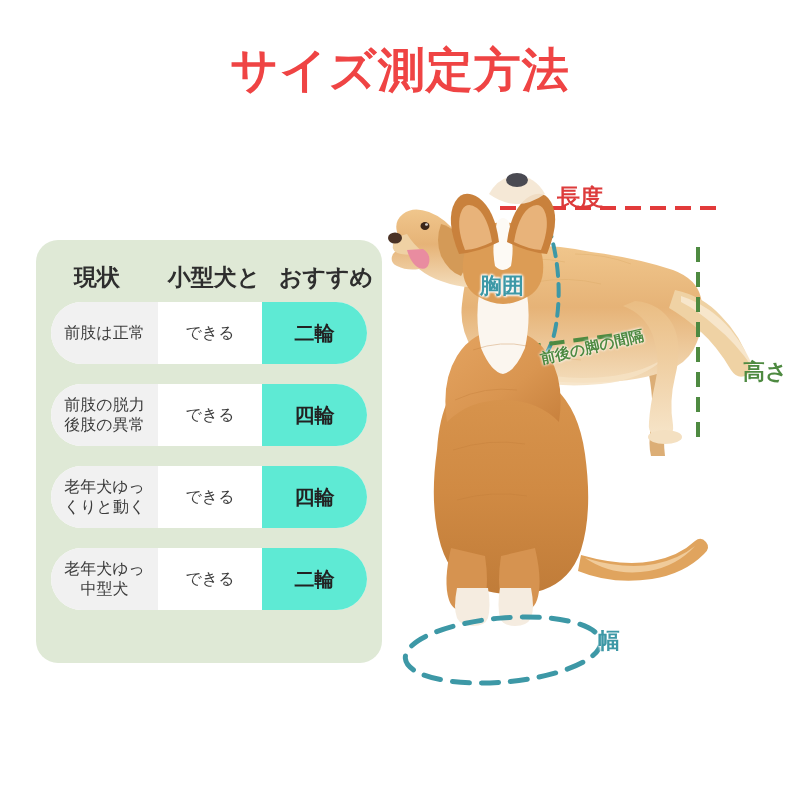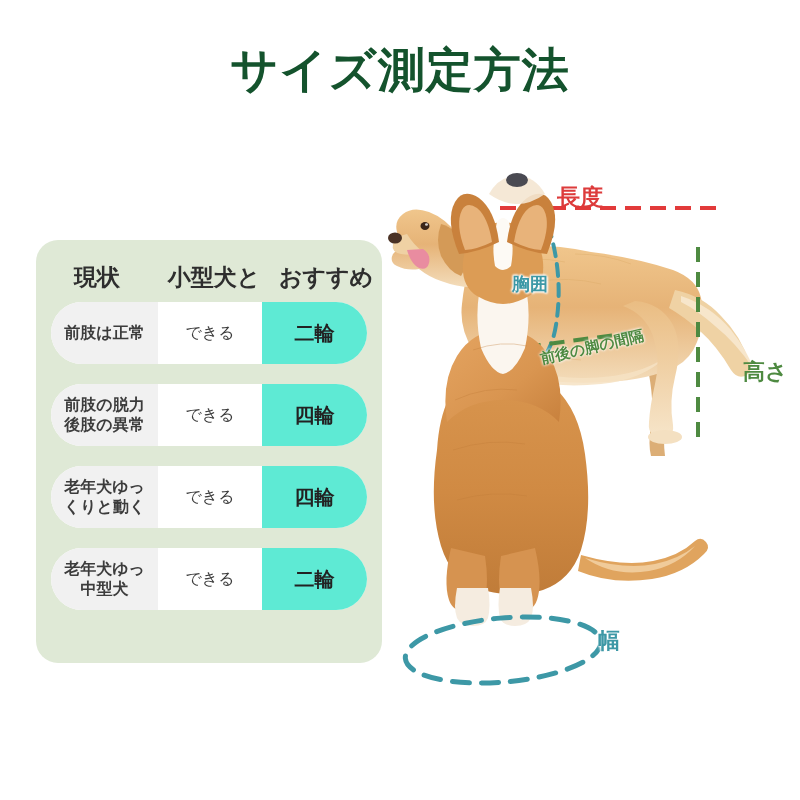--- a/index.html
+++ b/index.html
@@ -20,21 +20,21 @@
 
   
   .page-title {
     position: absolute;
     left: 0;
     top: 44px;
     width: 800px;
     text-align: center;
     font-size: 47px;
     font-weight: bold;
-    color: #14532d;
+    color: #ef4444;
     letter-spacing: 1px;
     line-height: 1.1;
   }
 
   
   .table-panel {
     position: absolute;
     left: 36px;
     top: 240px;
     width: 346px;
@@ -86,21 +86,21 @@
     justify-content: center;
     text-align: center;
     box-sizing: border-box;
   }
   .cell.c1 {
     width: 107px;
     background: #f1f1f1;
     font-size: 16px;
     color: #3c3c3c;
     line-height: 1.22;
-    font-weight: bold;
+    font-weight: normal;
     padding: 0 4px;
   }
   .cell.c2 {
     width: 104px;
     background: #ffffff;
     font-size: 16px;
     color: #3c3c3c;
   }
   .cell.c3 {
     width: 105px;
@@ -126,22 +126,22 @@
     font-weight: bold;
     line-height: 1;
     white-space: nowrap;
   }
   .lbl-length {
     left: 557px; top: 186px;
     font-size: 23px;
     color: #dd3b3b;
   }
   .lbl-chest {
-    left: 512px; top: 275px;
-    font-size: 18px;
+    left: 480px; top: 275px;
+    font-size: 22px;
     color: #3d98a6;
     text-shadow: 0 0 3px #fff, 0 0 3px #fff, 1px 1px 2px #fff, -1px -1px 2px #fff;
   }
   .lbl-legspan {
     left: 539px; top: 352px;
     font-size: 15px;
     color: #4e8a41;
     transform: rotate(-13deg);
     transform-origin: left top;
     text-shadow: 0 0 3px #fff, 0 0 3px #fff;

